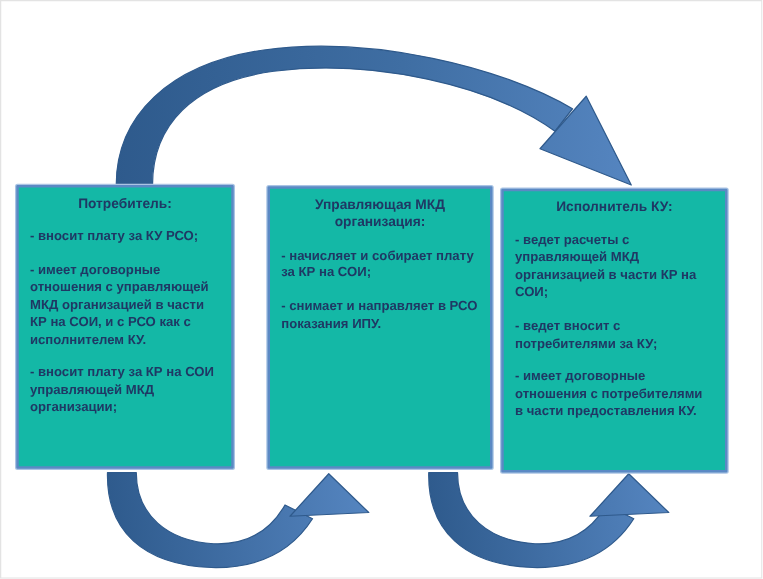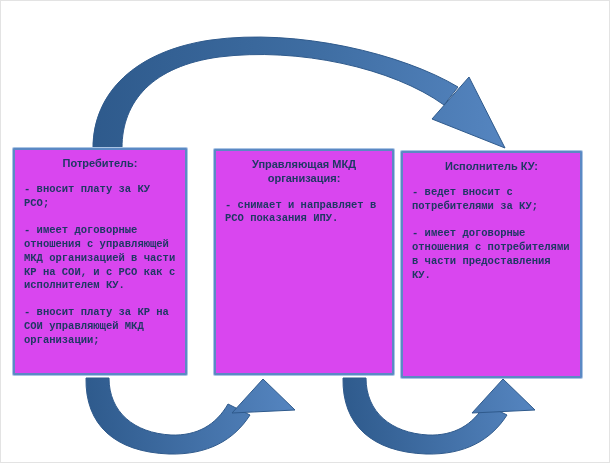--- a/index.html
+++ b/index.html
@@ -9,41 +9,40 @@
     background:#ffffff;
     border:1px solid #e3e3e3;
     box-sizing:border-box;
     font-family:"Liberation Sans", sans-serif;
     overflow:hidden;
   }
   .arrows{position:absolute;left:0;top:0;width:610px;height:463px;z-index:1;}
   .dbox{
     position:absolute;
     box-sizing:border-box;
-    background:#d946ef;
+    background:#14b8a6;
     border:2px solid #5b89c4;
     box-shadow:0 0 0 1px #aac4e4;
     border-radius:1px;
     z-index:2;
     padding:6px 9px;
     color:#1f3864;
   }
   .dbox .box-title{
     text-align:center;
     font-weight:bold;
     font-size:11px;
     line-height:1.3;
     margin:0 0 13px 0;
   }
   .dbox p.box-item{
     font-weight:bold;
     font-size:10.5px;
     line-height:1.32;
     margin:0 0 13px 0;
-    font-family:Liberation Mono, monospace;
   }
   #box-consumer{left:12px;top:147px;width:174px;height:227px;}
   #box-manager{left:213px;top:148px;width:180px;height:226px;}
   #box-executor{left:400px;top:150px;width:181px;height:227px;}
 </style>
 </head>
 <body>
 
 <div class="canvas">
 
@@ -82,22 +81,24 @@
 
   <div class="dbox" id="box-consumer">
     <div class="box-title">Потребитель:</div>
     <p class="box-item">- вносит плату за КУ РСО;</p>
     <p class="box-item">- имеет договорные отношения  с управляющей МКД организацией в части КР на СОИ, и с РСО как с исполнителем КУ.</p>
     <p class="box-item">- вносит плату за КР на СОИ управляющей МКД организации;</p>
   </div>
 
   <div class="dbox" id="box-manager">
     <div class="box-title">Управляющая МКД организация:</div>
+    <p class="box-item">- начисляет и собирает плату за КР на СОИ;</p>
     <p class="box-item">- снимает и направляет в РСО показания ИПУ.</p>
   </div>
 
   <div class="dbox" id="box-executor">
     <div class="box-title">Исполнитель КУ:</div>
+    <p class="box-item">- ведет расчеты с управляющей МКД организацией в части КР на СОИ;</p>
     <p class="box-item">- ведет вносит с потребителями за КУ;</p>
     <p class="box-item">- имеет договорные отношения с потребителями в части предоставления КУ.</p>
   </div>
 
 </div>
 
 </body></html>

